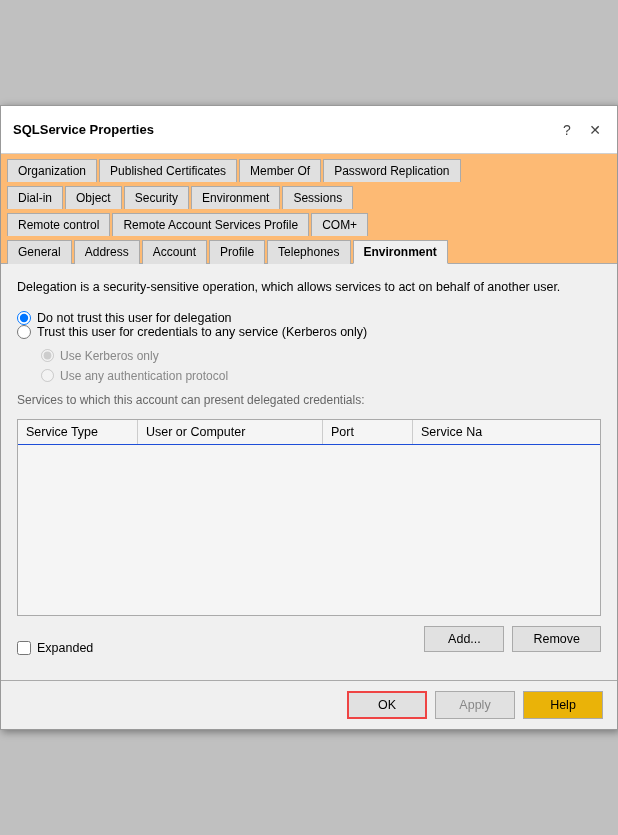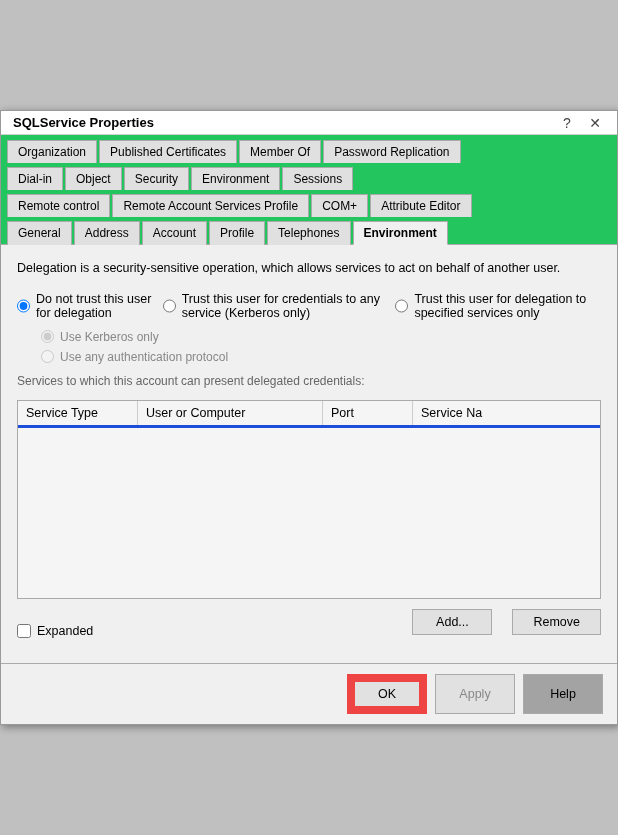--- a/index.html
+++ b/index.html
@@ -25,21 +25,21 @@
       box-shadow: 2px 2px 8px rgba(0,0,0,0.4);
     }
 
     .title-bar {
       background: #ffffff;
       border-bottom: 1px solid #d0d0d0;
       padding: 8px 12px;
       display: flex;
       align-items: center;
       justify-content: space-between;
-      height: 24px;
+      height: 48px;
     }
 
     .title-bar-left {
       font-weight: 600;
       font-size: 13px;
       color: #000;
     }
 
     .title-bar-right {
       display: flex;
@@ -54,21 +54,21 @@
       font-size: 14px;
       color: #444;
       width: 20px;
       height: 20px;
       display: flex;
       align-items: center;
       justify-content: center;
     }
 
     .tab-bar {
-      background: #22c55e;
+      background: #fdba74;
       border-bottom: 1px solid #aaa;
       text-align: center;
     }
 
     .tab-row {
       display: flex;
       flex-wrap: wrap;
       padding: 4px 6px 0 6px;
       gap: 2px;
     }
@@ -100,22 +100,21 @@
 
     .description {
       font-size: 12.5px;
       color: #000;
       margin-bottom: 14px;
       line-height: 1.5;
     }
 
     .radio-group {
       display: flex;
-      flex-direction: row;
-      gap: 8px;
+      flex-direction: column;
       margin-bottom: 10px;
     }
 
     .radio-item {
       display: flex;
       align-items: center;
       gap: 6px;
       cursor: pointer;
     }
 
@@ -165,21 +164,21 @@
 
     .services-table-container {
       border: 1px solid #aaa;
       background: #fff;
       margin-bottom: 10px;
     }
 
     .table-header {
       display: grid;
       grid-template-columns: 120px 185px 90px 1fr;
-      border-bottom: 3px solid #1d4ed8;
+      border-bottom: 1px solid #1d4ed8;
       background: #f5f5f5;
     }
 
     .table-header-cell {
       padding: 5px 8px;
       font-size: 12.5px;
       font-weight: normal;
       color: #000;
       border-right: 1px solid #ccc;
     }
@@ -208,21 +207,21 @@
     }
 
     .checkbox-row label {
       font-size: 12.5px;
       color: #000;
     }
 
     .action-buttons {
       display: flex;
       justify-content: flex-end;
-      gap: 20px;
+      gap: 8px;
       margin-bottom: 10px;
     }
 
     .btn {
       background: #e1e1e1;
       border: 1px solid #aaa;
       padding: 5px 20px;
       font-size: 12.5px;
       cursor: pointer;
       min-width: 80px;
@@ -238,40 +237,40 @@
       border-top: 1px solid #aaa;
       padding: 10px 14px;
       background: #f0f0f0;
       display: flex;
       justify-content: flex-end;
       gap: 8px;
     }
 
     .btn-ok {
       background: #e1e1e1;
-      border: 8px solid #ef4444;
+      border: 2px solid #ef4444;
       padding: 5px 20px;
       font-size: 12.5px;
       cursor: pointer;
       min-width: 80px;
       color: #000;
     }
 
     .btn-apply {
       background: #e1e1e1;
       border: 1px solid #aaa;
       padding: 5px 20px;
       font-size: 12.5px;
       cursor: pointer;
       min-width: 80px;
       color: #888;
     }
 
     .btn-help {
-      background: #a3a3a3;
+      background: #eab308;
       border: 1px solid #aaa;
       padding: 5px 20px;
       font-size: 12.5px;
       cursor: pointer;
       min-width: 80px;
       color: #000;
     }
   </style>
 </head>
 <body>
@@ -300,21 +299,20 @@
       <div class="tab">Object</div>
       <div class="tab">Security</div>
       <div class="tab">Environment</div>
       <div class="tab">Sessions</div>
     </div>
 
     <div class="tab-row">
       <div class="tab">Remote control</div>
       <div class="tab">Remote Account Services Profile</div>
       <div class="tab">COM+</div>
-      <div class="tab">Attribute Editor</div>
     </div>
 
     <div class="tab-row">
       <div class="tab">General</div>
       <div class="tab">Address</div>
       <div class="tab">Account</div>
       <div class="tab">Profile</div>
       <div class="tab">Telephones</div>
       <div class="tab active">Environment</div>
     </div>
@@ -325,24 +323,20 @@
 
     <div class="radio-group">
       <div class="radio-item">
         <input type="radio" name="delegation" id="no-trust" checked="" style="">
         <label for="no-trust">Do not trust this user for delegation</label>
       </div>
       <div class="radio-item">
         <input type="radio" name="delegation" id="trust-any" style="">
         <label for="trust-any">Trust this user for credentials to any service (Kerberos only)</label>
       </div>
-      <div class="radio-item">
-        <input type="radio" name="delegation" id="trust-specified" style="">
-        <label for="trust-specified">Trust this user for delegation to specified services only</label>
-      </div>
     </div>
 
     <div class="sub-options">
       <div class="sub-radio-item">
         <input type="radio" name="kerbtype" id="kerberos-only" checked="" disabled="" style="">
         <label for="kerberos-only">Use Kerberos only</label>
       </div>
       <div class="sub-radio-item">
         <input type="radio" name="kerbtype" id="any-protocol" disabled="" style="">
         <label for="any-protocol">Use any authentication protocol</label>

